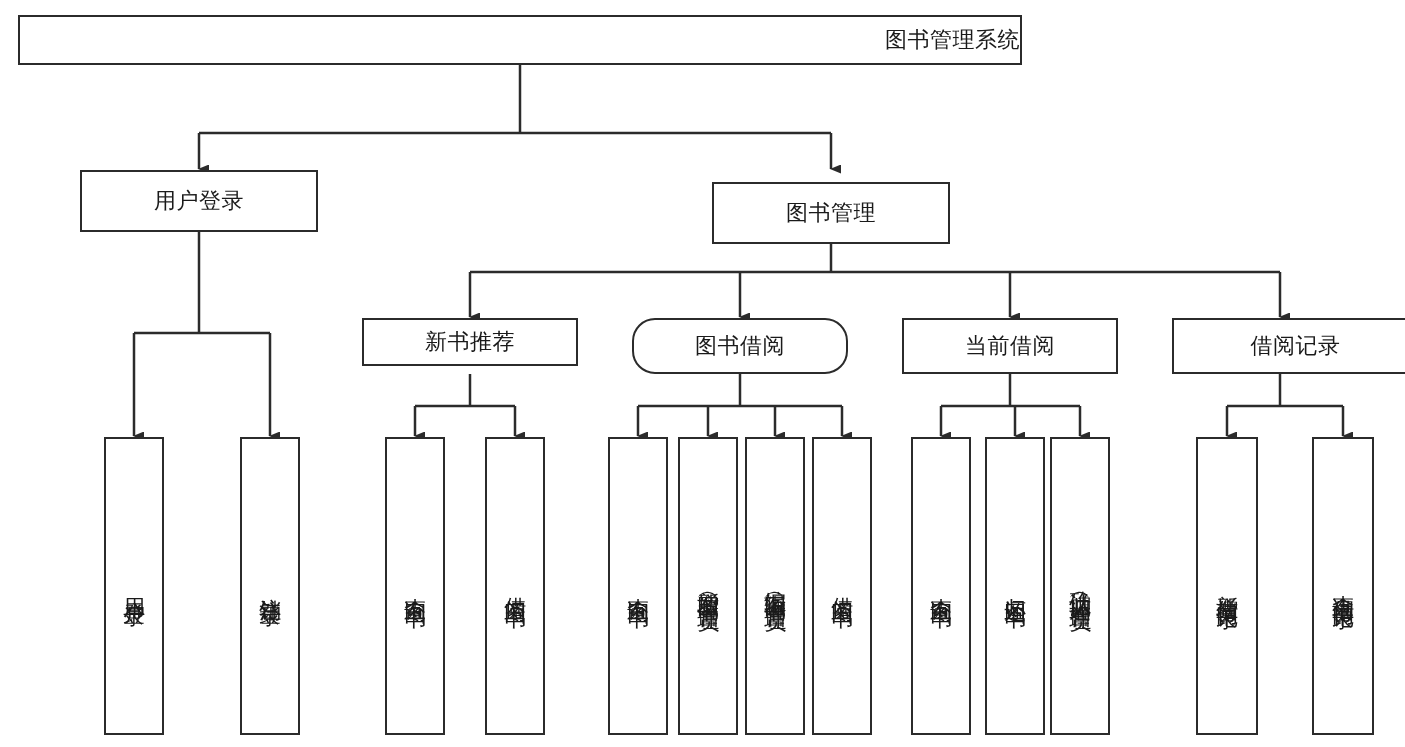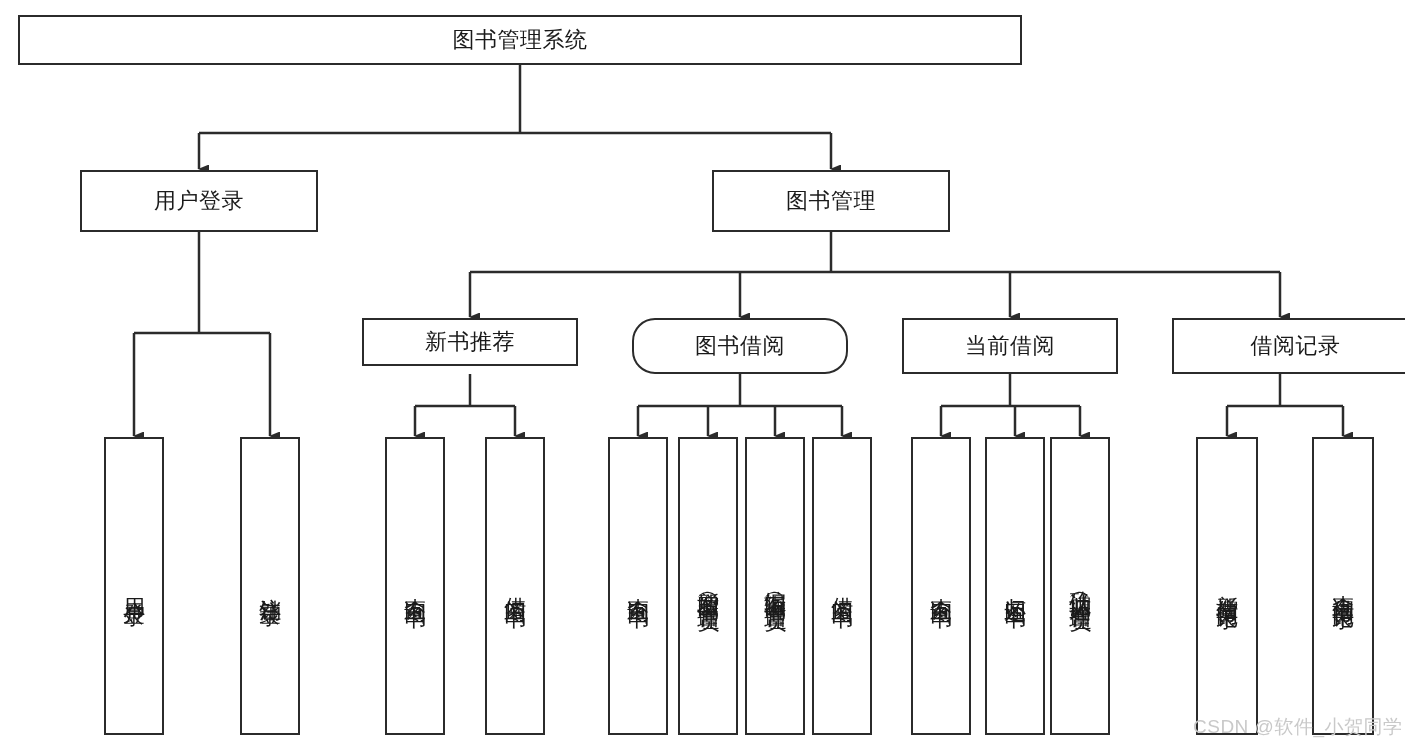--- a/index.html
+++ b/index.html
@@ -107,27 +107,27 @@
         <line x1="941" y1="406" x2="941" y2="436" stroke="#2b2b2b" stroke-width="2.5" marker-end="url(#arrowhead)"></line>
         <line x1="1015" y1="406" x2="1015" y2="436" stroke="#2b2b2b" stroke-width="2.5" marker-end="url(#arrowhead)"></line>
         <line x1="1080" y1="406" x2="1080" y2="436" stroke="#2b2b2b" stroke-width="2.5" marker-end="url(#arrowhead)"></line>
         <line x1="1280" y1="374" x2="1280" y2="406" stroke="#2b2b2b" stroke-width="2.5"></line>
         <line x1="1227" y1="406" x2="1343" y2="406" stroke="#2b2b2b" stroke-width="2.5"></line>
         <line x1="1227" y1="406" x2="1227" y2="436" stroke="#2b2b2b" stroke-width="2.5" marker-end="url(#arrowhead)"></line>
         <line x1="1343" y1="406" x2="1343" y2="436" stroke="#2b2b2b" stroke-width="2.5" marker-end="url(#arrowhead)"></line>
       </g>
   </svg>
   <div id="node-layer">
-      <div class="node horizontal" style="left: 18px; top: 15px; width: 1004px; height: 50px;">
+      <div class="node horizontal" style="left: 18px; top: 15px; width: 1004px; height: 50px; justify-content: flex-end;">
         <span class="node-label">图书管理系统</span>
       </div>
       <div class="node horizontal" style="left: 80px; top: 170px; width: 238px; height: 62px;">
         <span class="node-label">用户登录</span>
       </div>
-      <div class="node horizontal" style="left: 712px; top: 170px; width: 238px; height: 62px;">
+      <div class="node horizontal" style="left: 712px; top: 182px; width: 238px; height: 62px;">
         <span class="node-label">图书管理</span>
       </div>
       <div class="node horizontal" style="left: 362px; top: 318px; width: 216px; height: 48px;">
         <span class="node-label">新书推荐</span>
       </div>
       <div class="node horizontal" style="left: 632px; top: 318px; width: 216px; height: 56px; border-radius: 23px;">
         <span class="node-label">图书借阅</span>
       </div>
       <div class="node horizontal" style="left: 902px; top: 318px; width: 216px; height: 56px;">
         <span class="node-label">当前借阅</span>
@@ -168,14 +168,13 @@
       <div class="node vertical" style="left: 1050px; top: 437px; width: 60px; height: 298px;">
         <span class="node-label">确认归还（管理员）</span>
       </div>
       <div class="node vertical" style="left: 1196px; top: 437px; width: 62px; height: 298px;">
         <span class="node-label">新增借阅记录</span>
       </div>
       <div class="node vertical" style="left: 1312px; top: 437px; width: 62px; height: 298px;">
         <span class="node-label">查询借阅记录</span>
       </div>
     </div>
-  <div class="watermark" style="left: 1193px; top: 714px;">CSDN @软件_小贺同学</div>
 </div>
 
 </body></html>

